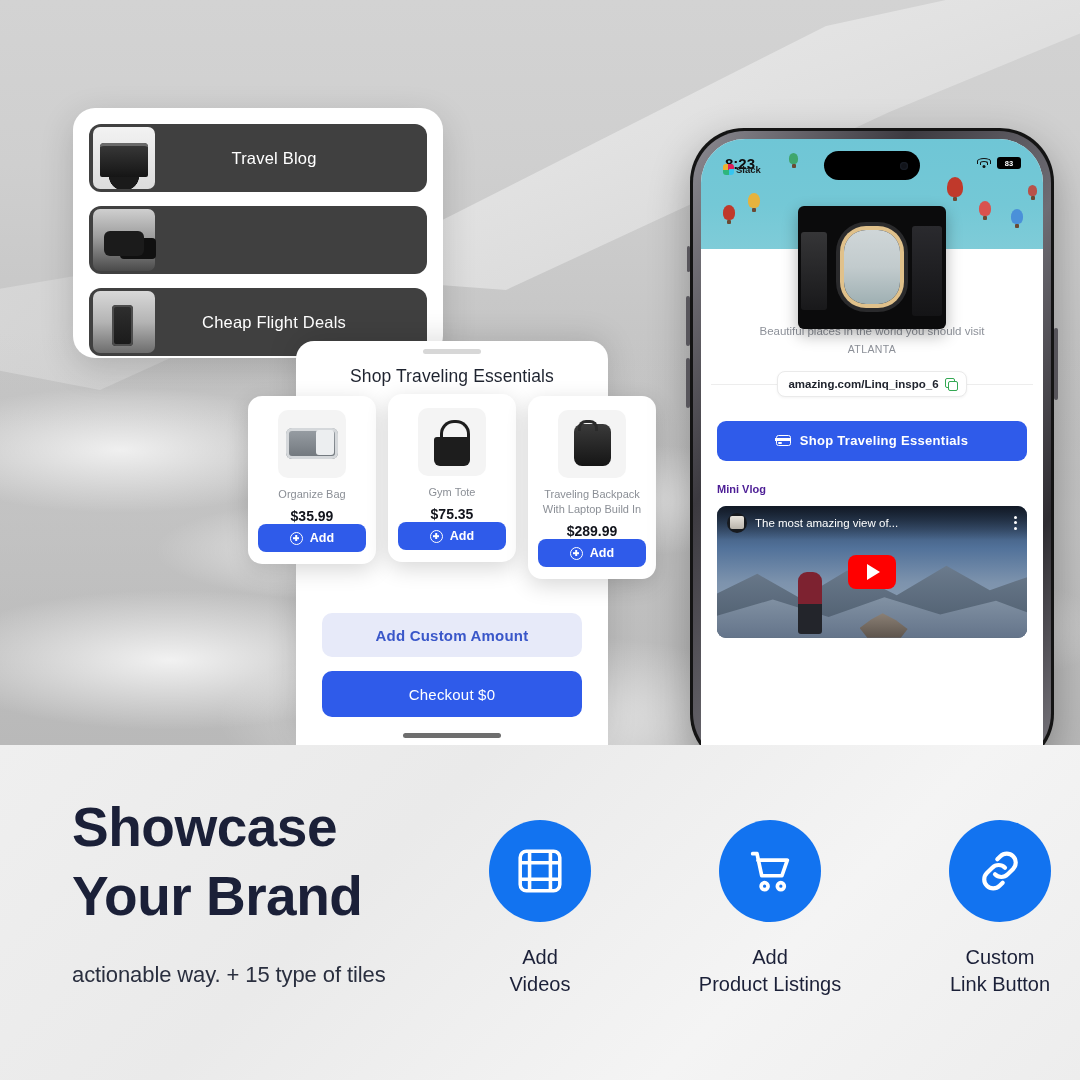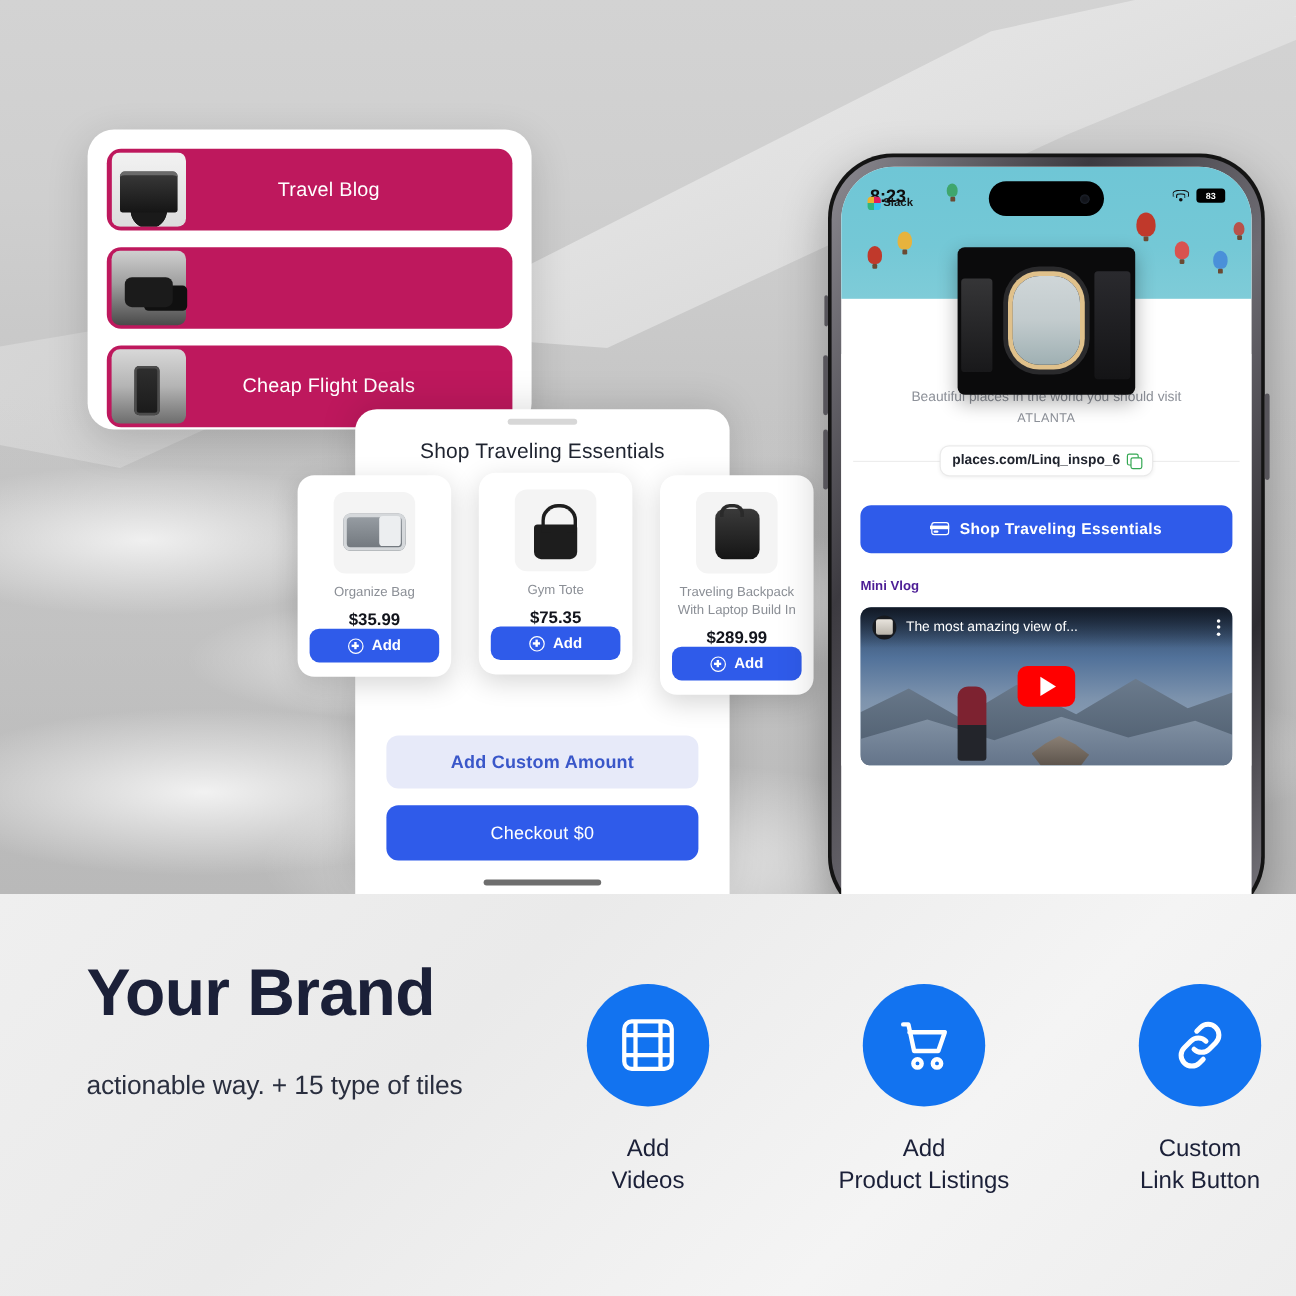--- a/index.html
+++ b/index.html
@@ -55,21 +55,21 @@
   
   .links-card {
     position:absolute; left:73px; top:108px; width:370px; height:250px;
     background:#fff; border-radius:22px;
     box-shadow:0 10px 34px rgba(0,0,0,.16);
     padding:16px 16px 0 16px;
     overflow:hidden;
   }
   .link-row {
     position:relative; display:flex; align-items:center;
-    height:68px; background:#be185d; border-radius:12px; margin-bottom:14px;
+    height:68px; background:#404040; border-radius:12px; margin-bottom:14px;
     overflow:hidden;
   }
   .link-thumb {
     width:62px; height:62px; margin-left:4px; border-radius:7px; flex:0 0 auto;
     background-size:cover; background-position:center;
     filter:grayscale(1);
   }
   .thumb-typewriter {
     background:
       radial-gradient(circle at 50% 78%, #1a1a1a 0 26%, rgba(0,0,0,0) 27%),
@@ -133,21 +133,21 @@
   }
   .btn-checkout {
     height:46px; border-radius:10px; background:#2f5bea;
     display:flex; align-items:center; justify-content:center;
     color:#fff; font-size:15px; letter-spacing:.2px;
   }
 
   
   .products {
     position:absolute; left:248px; top:396px; width:420px; height:200px;
-    display:flex; align-items:flex-start;gap:11px;
+    display:flex; align-items:flex-start;
   }
   .pcard {
     background:#fff; border-radius:14px;
     box-shadow:0 6px 22px rgba(0,0,0,.16);
     width:128px; padding:10px 10px 12px; flex:0 0 auto;
     display:flex; flex-direction:column; align-items:center;
   }
   .pcard.mid{ margin:0 12px; }
   .pcard.lift{ margin-top:-2px; }
   .p-img {
@@ -464,21 +464,21 @@
         <div class="win-frame"></div>
       </div>
 
       <div class="phone-body">
         <div class="p-title">Travel Hacks</div>
         <div class="p-sub">Beautiful places in the world you should visit</div>
         <div class="p-city">ATLANTA</div>
 
         <div class="url-wrap">
           <div class="url-chip">
-            <span>places.com/Linq_inspo_6</span>
+            <span>amazing.com/Linq_inspo_6</span>
             <span class="copy-ico"></span>
           </div>
         </div>
 
         <div class="cta-shop">
           <span class="card-ico"></span>
           <span>Shop Traveling Essentials</span>
         </div>
 
         <div class="sec-title">Mini Vlog</div>
@@ -500,20 +500,21 @@
           <div class="yt-play"></div>
         </div>
       </div>
     </div>
   </div>
 </div>
 
 <div class="promo">
   <div class="promo-left">
     <div class="promo-h1">
+      <div>Showcase</div>
       <div>Your Brand</div>
     </div>
     <div class="promo-sub">
       <div>actionable way. + 15 type of tiles</div>
     </div>
   </div>
 
   <div class="promo-right">
     <div class="feat">
       <div class="feat-circle">

